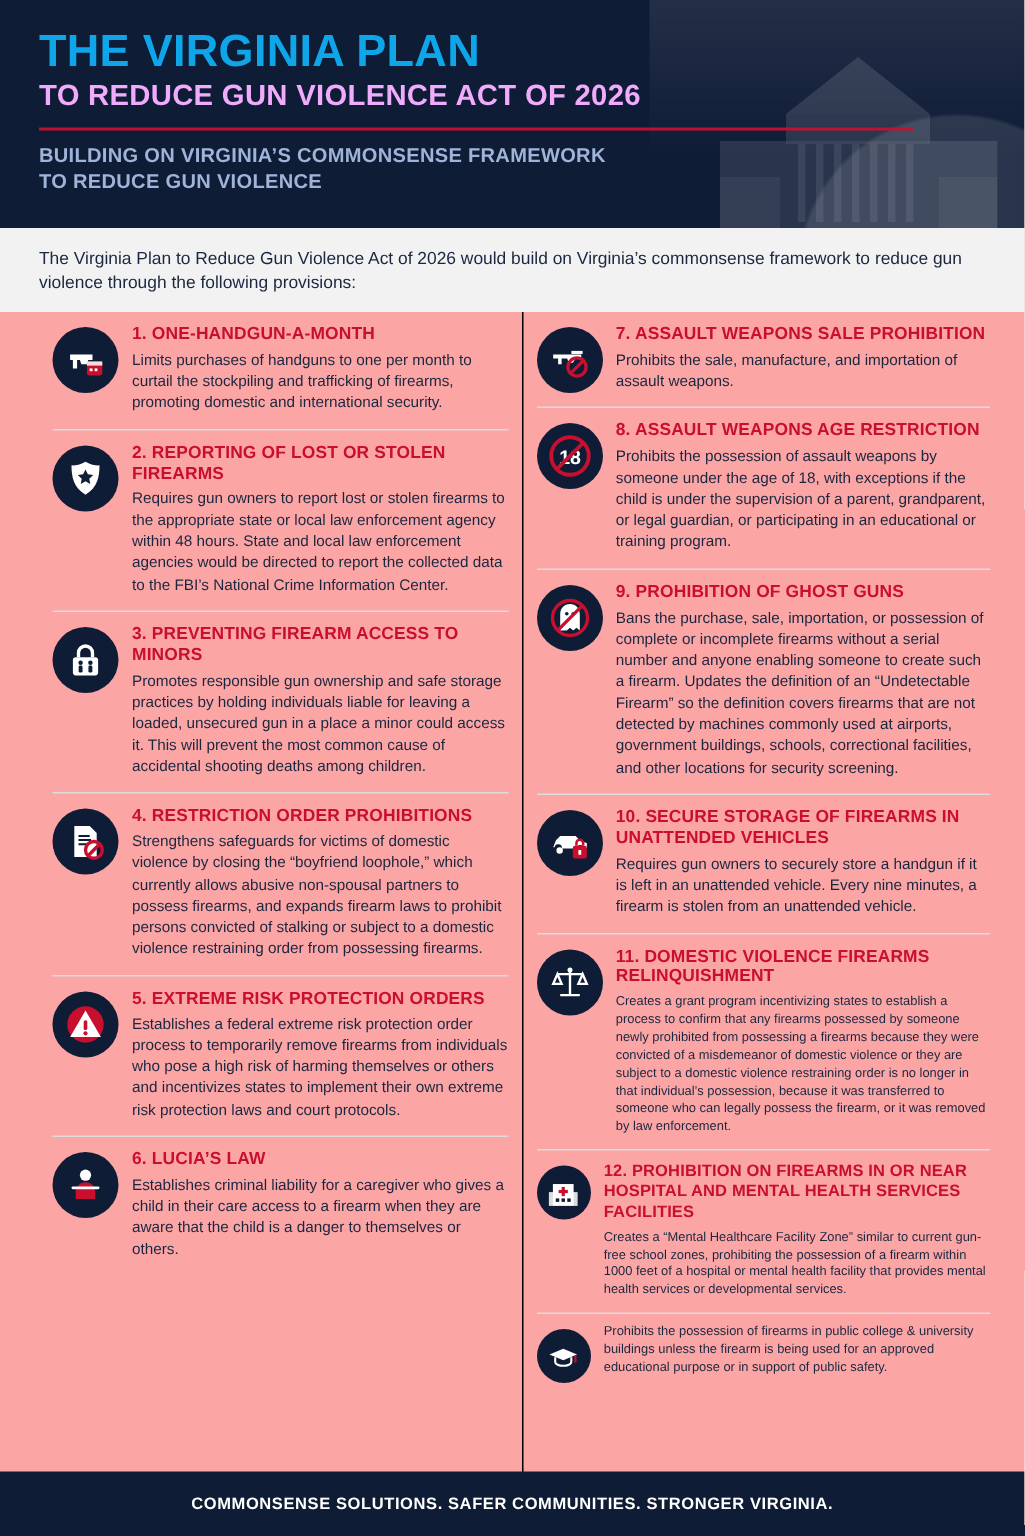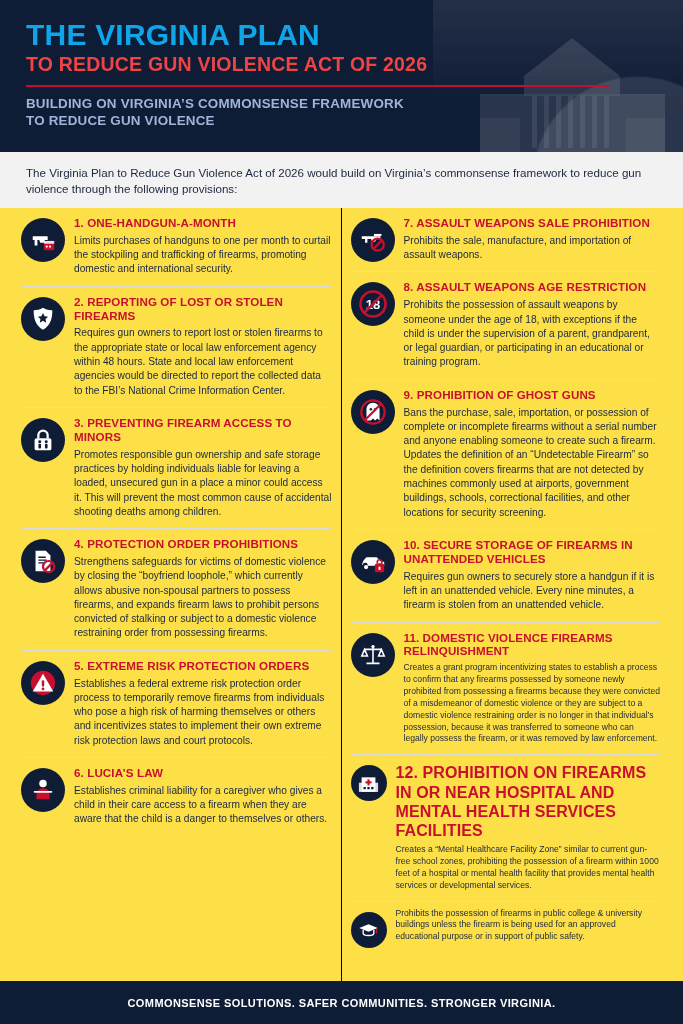--- a/index.html
+++ b/index.html
@@ -29,21 +29,21 @@
   }
   .capitol {
     position:absolute; right:18px; bottom:0; width:185px; height:120px; opacity:.22;
   }
   .header-inner { position:relative; z-index:3; padding:16px 24px 0 26px; }
   .title1 {
     color:#0ea5e9; font-size:30px; font-weight:bold; letter-spacing:.2px;
     line-height:1.02; margin:4px 0 3px 0;
   }
   .title2 {
-    color:#ef4444; font-size:19.5px; font-weight:bold; letter-spacing:.2px;
+    color:#f0abfc; font-size:19.5px; font-weight:bold; letter-spacing:.2px;
     line-height:1.05; margin:0;
   }
   .rule {
     height:2px; background:#c8102e; width:calc(100% - 50px);
     margin:11px 0 9px 0; opacity:.95;
   }
   .sub {
     color:#9fb4d8; font-size:13.4px; font-weight:bold; line-height:1.25;
     letter-spacing:.2px;
   }
@@ -54,22 +54,22 @@
     padding:13px 26px 10px 26px;
     color:#1b2740;
     font-size:11.6px;
     line-height:1.42;
   }
 
   
   .columns {
     display:flex;
     gap:0;
-    padding:0 14px 0 12px;
-    background:#fde047;
+    padding:0 14px 0 26px;
+    background:#fca5a5;
     height:817px;
   }
   .col { width:50%; padding:0 9px; }
   .col.right { border-left:1px solid #000000; }
 
   .item { display:flex; gap:9px; padding:6px 0 9px 0; position:relative; }
   .item + .item { border-top:1px solid #dcdcdc; }
 
   .badge {
     flex:0 0 auto;
@@ -79,21 +79,21 @@
     margin-top:4px;
   }
   .badge.sm { width:36px; height:36px; }
   .badge svg { display:block; }
 
   .txt { flex:1 1 auto; min-width:0; }
   .h {
     color:#c8102e; font-size:11.6px; font-weight:bold; line-height:1.2;
     margin:2px 0 4px 0; letter-spacing:.1px;
   }
-  .h.sm { font-size:16px; }
+  .h.sm { font-size:11px; }
   .p {
     color:#1b2740; font-size:10.2px; line-height:1.4; margin:0;
   }
   .p.sm { font-size:8.6px; line-height:1.38; }
 
   
   .footer {
     position:absolute; left:0; bottom:0; width:683px; height:43px;
     background:#0f1c36; color:#ffffff;
     display:flex; align-items:center; justify-content:center;
@@ -196,21 +196,21 @@
             <path d="M7 4h11l5 5v17H7z" fill="#ffffff"></path>
             <g stroke="#0f1c36" stroke-width="1.4">
                 <path d="M10 11h8M10 14h9M10 17h6"></path>
               </g>
             <circle cx="21" cy="21" r="6" fill="none" stroke="#c8102e" stroke-width="2.4"></circle>
             <path d="M17 25l8-8" stroke="#c8102e" stroke-width="2.4"></path>
           </svg>
         </div>
         <div class="txt">
           <div class="h"><span>4.</span>
-            <span>PROTECTION ORDER PROHIBITIONS</span></div>
+            <span>RESTRICTION ORDER PROHIBITIONS</span></div>
           <div class="p">Strengthens safeguards for victims of domestic violence by closing the “boyfriend loophole,” which currently allows abusive non-spousal partners to possess firearms, and expands firearm laws to prohibit persons convicted of stalking or subject to a domestic violence restraining order from possessing firearms.</div>
         </div>
       </div>
 
       <div class="item">
         <div class="badge">
           <svg viewBox="0 0 30 30" width="28" height="28">
             <circle cx="15" cy="15" r="13" fill="#c8102e"></circle>
             <path d="M15 5l11 19H4z" fill="#ffffff"></path>
             <g fill="#c8102e">

